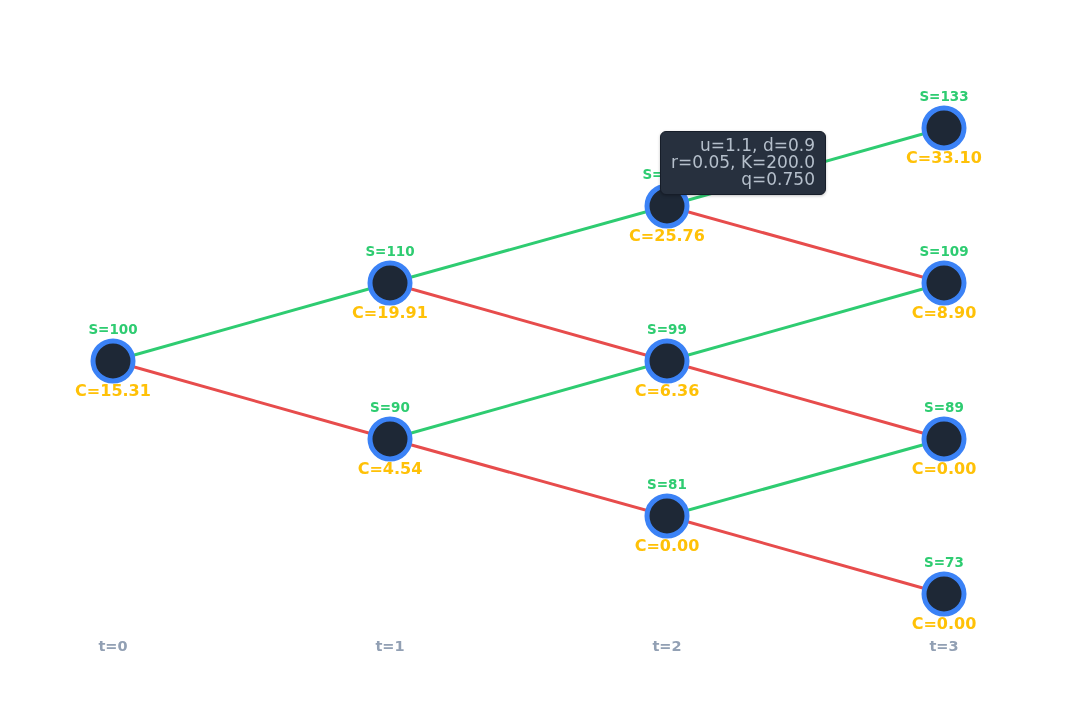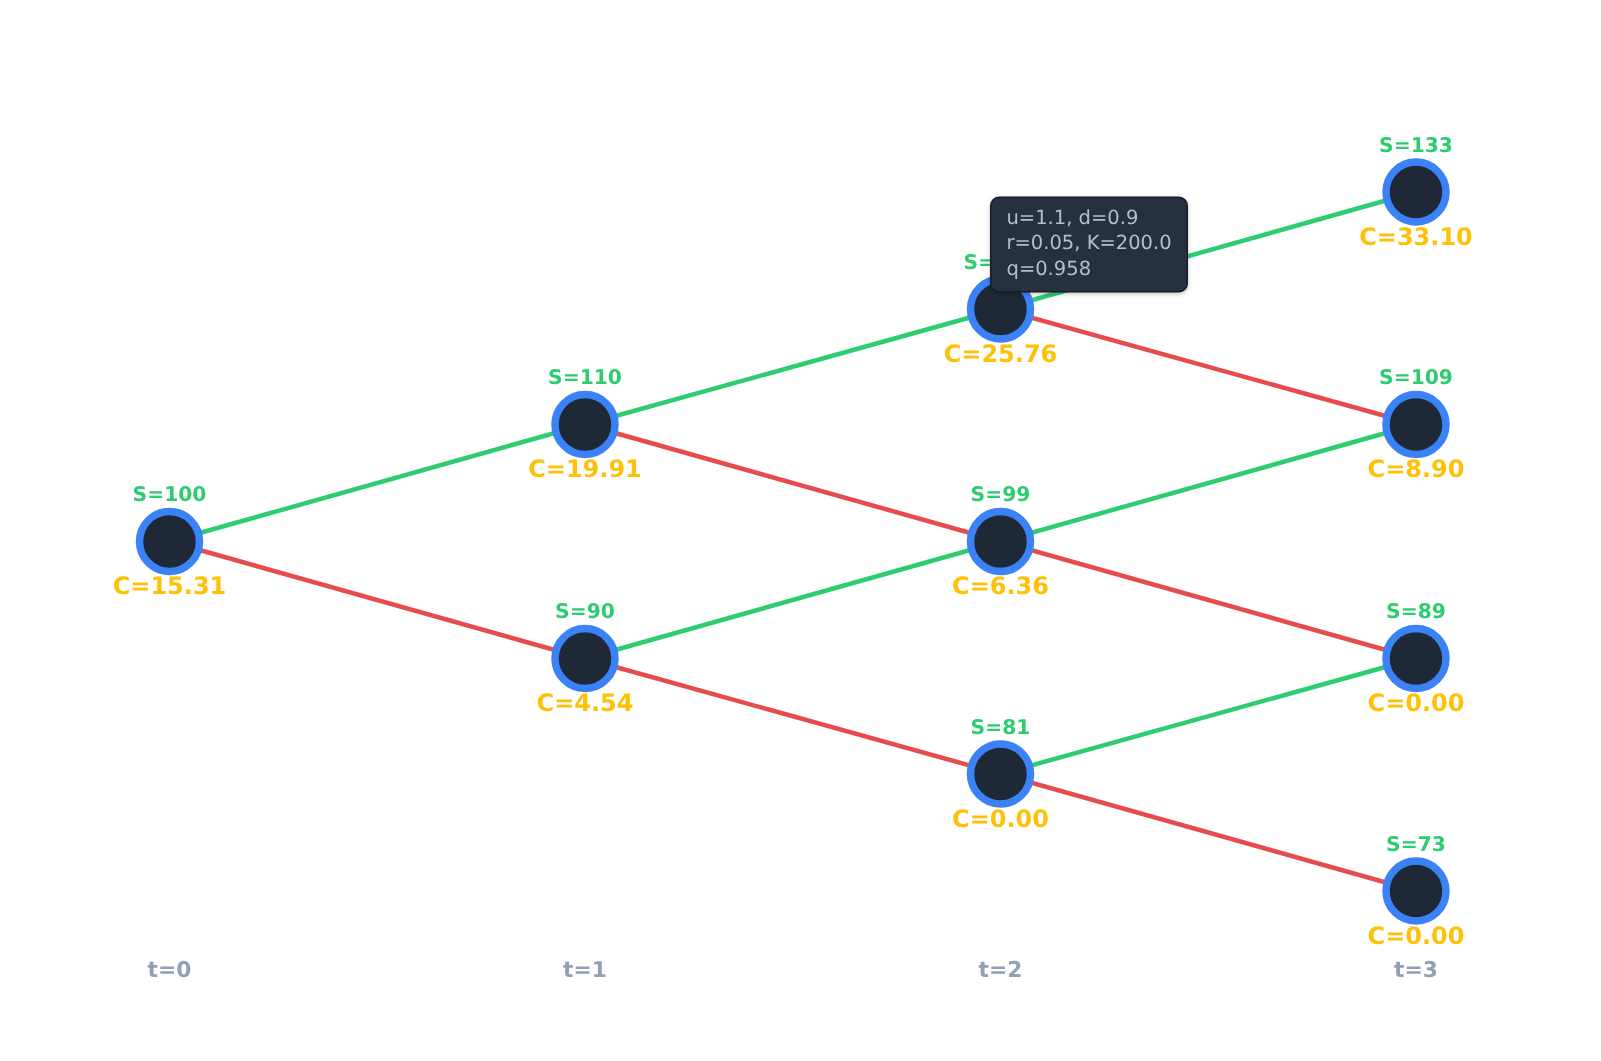--- a/index.html
+++ b/index.html
@@ -58,23 +58,24 @@
     position: absolute;
     left: 660px;
     top: 131px;
     display: inline-block;
     white-space: nowrap;
     background: var(--tooltipBg);
     color: var(--tooltipText);
     border: 1px solid var(--tooltipBorder);
     border-radius: 6px;
     padding: 5px 10px 6px 10px;
-    font-size: 13px;
+    font-size: 17px;
     line-height: 17px;
     box-shadow: 0 1px 3px rgba(0,0,0,0.25);
+    text-align: right;
   }
 </style>
 </head>
 <body>
 
 <div class="stage">
 
   <svg class="tree" width="1067" height="707" viewBox="0 0 1067 707">
 
     <g>
@@ -161,16 +162,16 @@
       <text class="t-label" x="390" y="651">t=1</text>
       <text class="t-label" x="667" y="651">t=2</text>
       <text class="t-label" x="944" y="651">t=3</text>
     </g>
 
   </svg>
 
   <div class="tooltip">
     <div class="tooltip-line">u=1.1, d=0.9</div>
     <div class="tooltip-line">r=0.05, K=200.0</div>
-    <div class="tooltip-line">q=0.958</div>
+    <div class="tooltip-line">q=0.750</div>
   </div>
 
 </div>
 
 </body></html>

